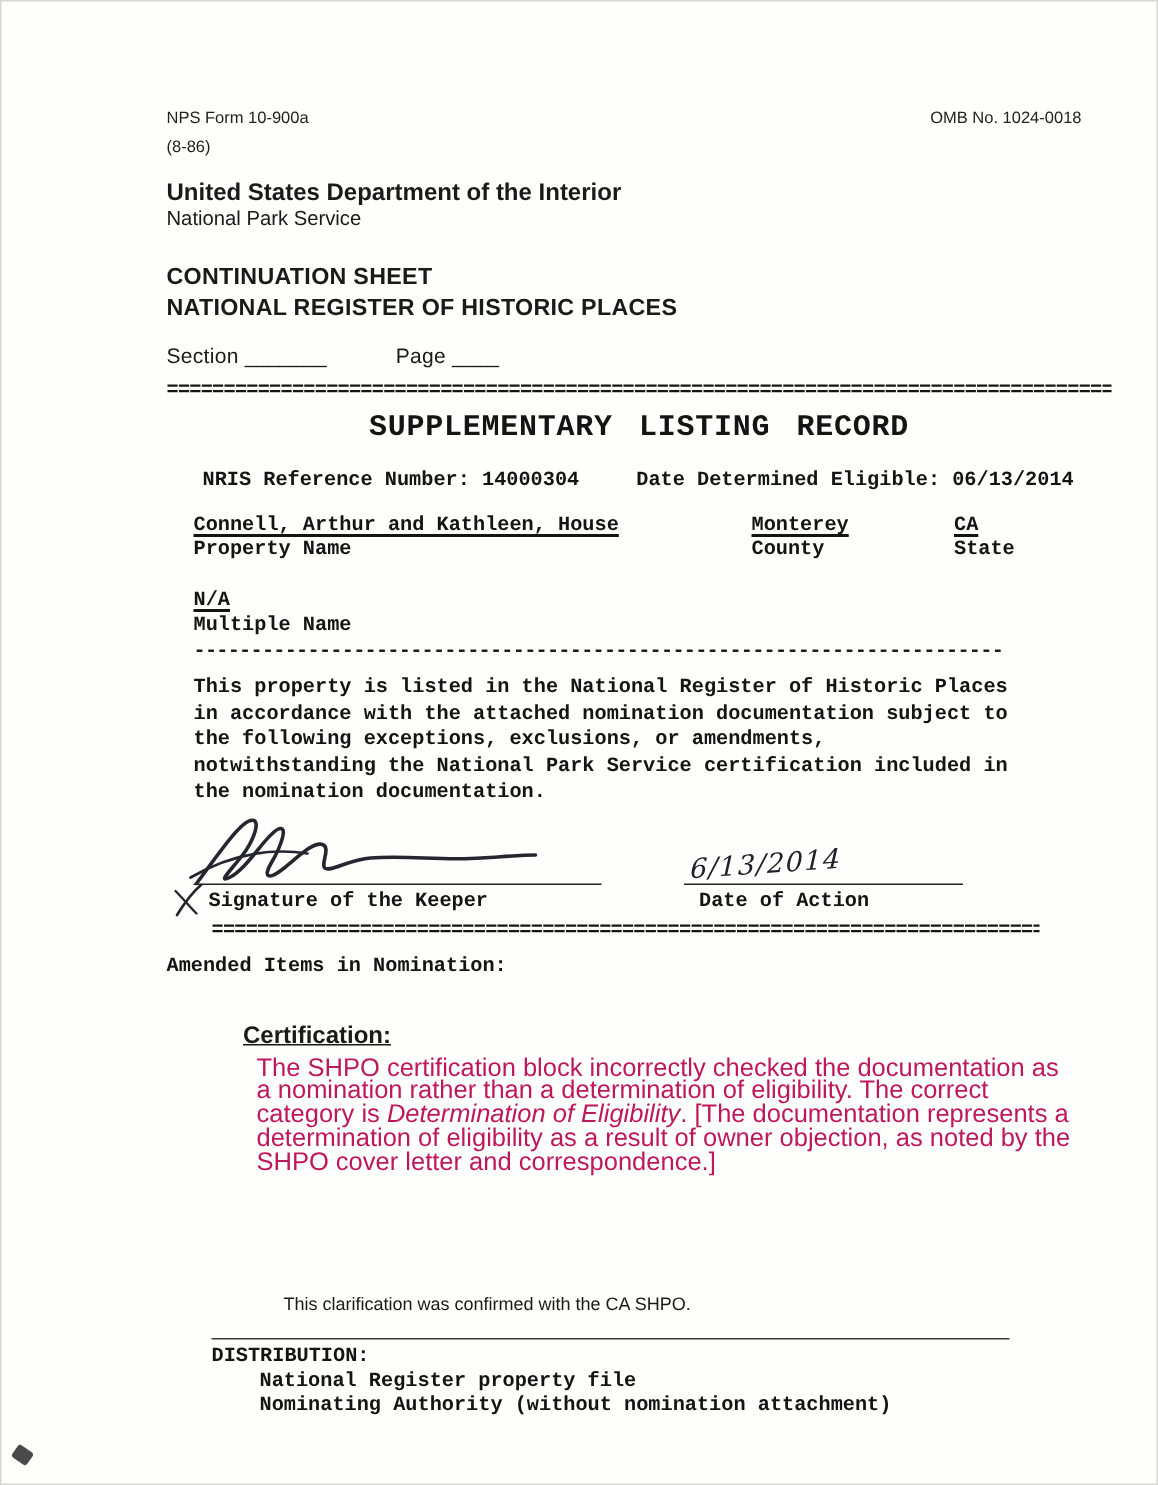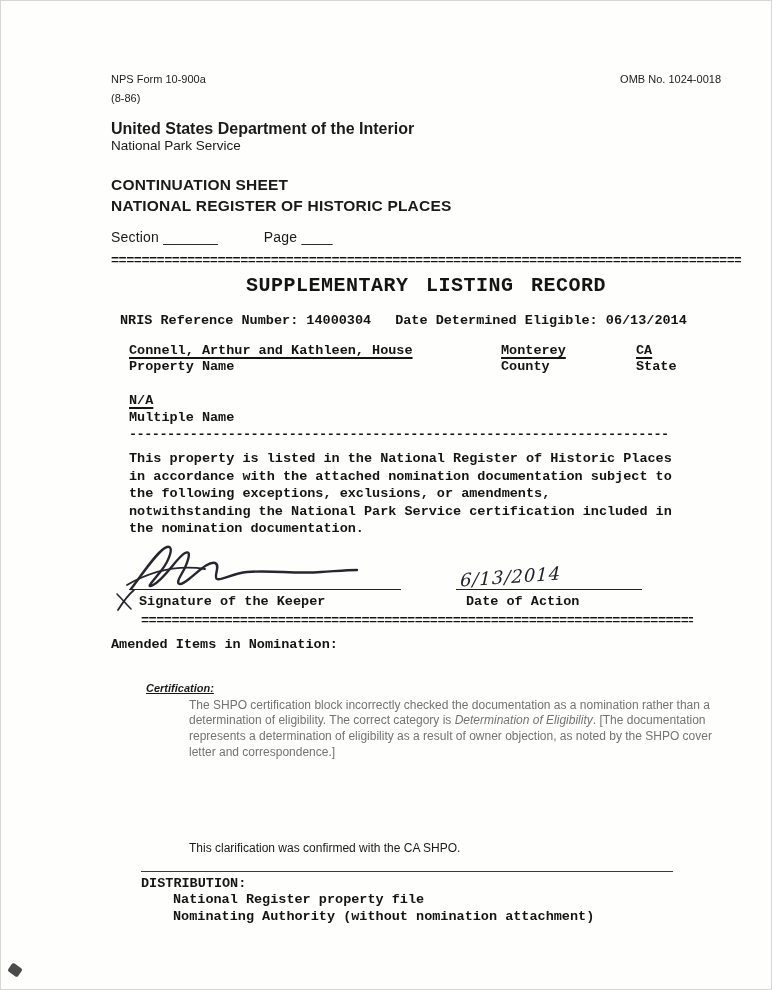--- a/index.html
+++ b/index.html
@@ -29,21 +29,21 @@
   .pg-label { margin-left:42px; }
 
   
   .mono { font-family:"Liberation Mono","DejaVu Sans Mono",monospace; font-weight:700; font-size:13.5px; color:#141414; }
   .divider { overflow:hidden; white-space:nowrap; line-height:13px; letter-spacing:-0.5px; }
   .eq-long { margin-top:9px; width:630px; }
   .eq-short { margin-top:5px; margin-left:30px; width:552px; }
   .dash-line { margin-top:3px; margin-left:18px; width:564px; line-height:12px; }
 
   .slr-heading { margin-top:7px; text-align:center; font-size:20px; word-spacing:5px; letter-spacing:0.5px; }
-  .nris-line { margin-top:16px; margin-left:9px; display:flex; gap:24px; white-space:nowrap; }
+  .nris-line { margin-top:16px; margin-left:24px; display:flex; gap:38px; white-space:nowrap; }
 
   .prop-row { margin-top:15px; margin-left:18px; display:flex; }
   .prop-col1 { width:372px; }
   .prop-col2 { width:135px; }
   .prop-col3 { width:auto; }
   .u { text-decoration:underline; text-underline-offset:3px; text-decoration-thickness:1.5px; }
   .prop-label { margin-top:1px; }
 
   .multi-block { margin-top:18px; margin-left:18px; line-height:17px; }
 
@@ -62,22 +62,22 @@
     font-size:18px; color:#20202a;
     transform:rotate(-4deg) skewX(-6deg);
     letter-spacing:1px;
   }
   .sig-label { margin-top:4px; margin-left:10px; white-space:nowrap; }
   .x-mark { position:absolute; left:-14px; top:42px; }
 
   .amended { margin-top:10px; }
 
   
-  .cert-heading { margin-top:30px; margin-left:35px; font-size:11px; font-weight:bold; text-decoration:underline;font-style:italic; }
-  .cert-body { margin-top:4px; margin-left:78px; width:548px; font-size:12px; line-height:15.8px; color:#737373; }
+  .cert-heading { margin-top:30px; margin-left:51px; font-size:16px; font-weight:bold; text-decoration:underline; }
+  .cert-body { margin-top:4px; margin-left:60px; width:548px; font-size:17px; line-height:15.8px; color:#be185d; }
   .it { font-style:italic; }
   .confirmation { margin-top:80px; margin-left:78px; font-size:12px; font-weight:normal; }
 
   .bottom-rule { margin-top:16px; margin-left:30px; width:532px; border-top:1.4px solid #3a3a3a; }
   .distribution { margin-top:4px; margin-left:30px; line-height:16.5px; }
   .dist-items { margin-left:32px; }
 
   .scan-speck { position:absolute; left:8px; top:964px; width:12px; height:10px; background:#2a2a2a; transform:rotate(35deg); border-radius:2px; opacity:0.85; }
 </style>
 </head>

